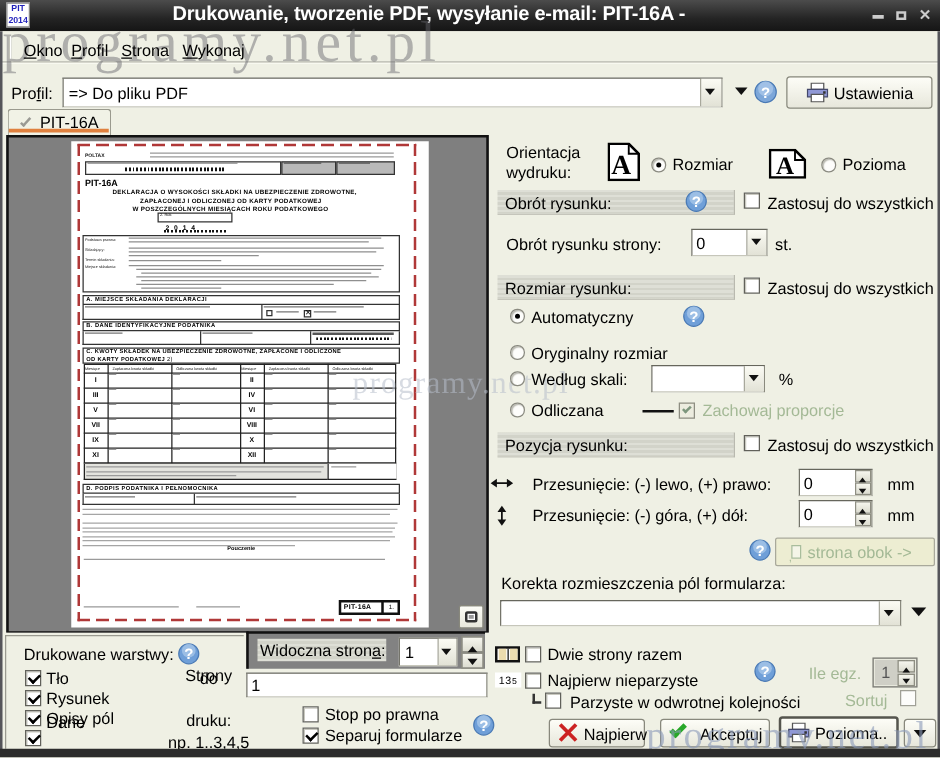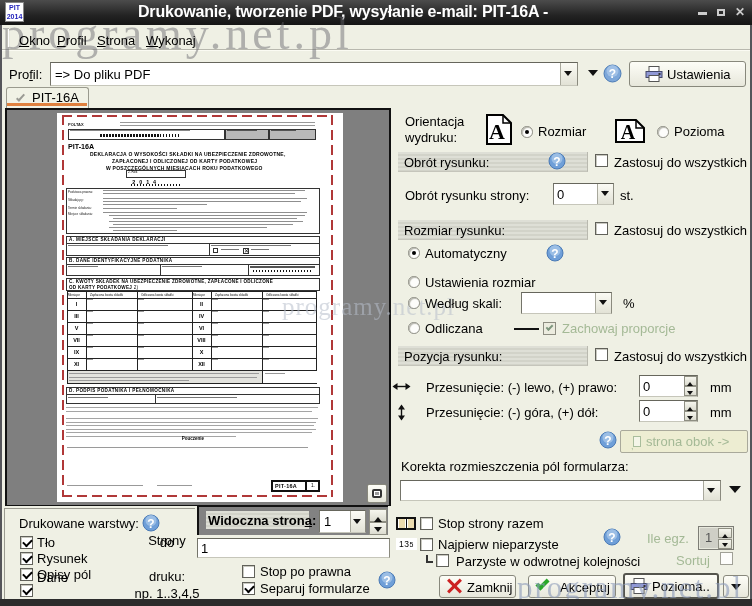--- a/index.html
+++ b/index.html
@@ -287,21 +287,21 @@
 <div class="a lbl" style="left:404px;top:223px;">Rozmiar rysunku:</div>
 <div class="a cb" style="left:595px;top:222px;"></div>
 <div class="a lbl" style="left:614px;top:223px;">Zastosuj do wszystkich</div>
 
 <div class="a radio rsel" style="left:408px;top:247px;"></div>
 <div class="a lbl" style="left:425px;top:246px;">Automatyczny</div>
 <svg class="a hlp" style="left:546px;top:244px;" width="18" height="18">
     <use href="#helpicon"></use>
   </svg>
 <div class="a radio" style="left:408px;top:276px;"></div>
-<div class="a lbl" style="left:425px;top:275px;">Ustawienia rozmiar</div>
+<div class="a lbl" style="left:425px;top:275px;">Oryginalny rozmiar</div>
 <div class="a radio" style="left:408px;top:297px;"></div>
 <div class="a lbl" style="left:425px;top:296px;">Według skali:</div>
 <div class="a field" style="left:521px;top:292px;width:91px;height:22px;"></div>
 <div class="a cbtn" style="left:595px;top:293px;width:16px;height:20px;"></div>
 <div class="a dar" style="left:599px;top:300px;"></div>
 <div class="a lbl" style="left:623px;top:296px;">%</div>
 <div class="a radio" style="left:408px;top:322px;"></div>
 <div class="a lbl" style="left:425px;top:321px;">Odliczana</div>
 <div class="a" style="left:514px;top:328px;width:25px;height:2px;background:#111;"></div>
 <div class="a" style="left:543px;top:322px;width:13px;height:13px;background:#ececdf;border:1px solid #8d8d81;"></div>
@@ -367,21 +367,21 @@
 <div class="a lbl" style="left:37px;top:567px;">Opisy pól</div>
 <div class="a cb ck" style="left:20px;top:584px;"></div>
 <div class="a lbl" style="left:37px;top:570px;">Dane</div>
 <div class="a lbl" style="left:137px;top:533px;width:60px;text-align:center;">Strony</div>
 <div class="a lbl" style="left:137px;top:535px;width:60px;text-align:center;">do</div>
 <div class="a lbl" style="left:137px;top:569px;width:60px;text-align:center;">druku:</div>
 <div class="a lbl" style="left:132px;top:586px;width:70px;text-align:center;">np. 1..3,4,5</div>
 
 <div class="a" style="left:197px;top:505px;width:191px;height:30px;background:#828282;border-left:2px solid #111;border-top:2px solid #111;"></div>
 <div class="a bar" style="left:206px;top:511px;width:103px;height:18px;border:none;"></div>
-<div class="a lbl" style="left:208px;top:513px;font-weight:bold;">Widoczna stron<u>a</u>:</div>
+<div class="a lbl" style="left:208px;top:513px;">Widoczna stron<u>a</u>:</div>
 <div class="a field" style="left:319px;top:510px;width:47px;height:23px;"></div>
 <div class="a" style="left:324px;top:514px;font-size:13px;">1</div>
 <div class="a cbtn" style="left:350px;top:511px;width:15px;height:21px;"></div>
 <div class="a dar" style="left:353px;top:519px;"></div>
 <div class="a spin" style="left:369px;top:509px;width:18px;height:13px;"></div>
 <div class="a tup" style="left:374px;top:513px;border-width:4px;border-bottom-width:5px;"></div>
 <div class="a spin" style="left:369px;top:522px;width:18px;height:13px;"></div>
 <div class="a tdn" style="left:374px;top:527px;border-width:4px;border-top-width:5px;"></div>
 <div class="a field" style="left:197px;top:538px;width:193px;height:20px;"></div>
 <div class="a" style="left:201px;top:541px;font-size:13px;">1</div>
@@ -391,21 +391,21 @@
 <div class="a lbl" style="left:260px;top:581px;">Separuj formularze</div>
 <svg class="a hlp" style="left:378px;top:571px;" width="18" height="18">
     <use href="#helpicon"></use>
   </svg>
 
 <div class="a" style="left:396px;top:517px;width:20px;height:13px;background:#fff;border:2px solid #111;"></div>
 <div class="a" style="left:399px;top:519px;width:6px;height:9px;background:#ecdcae;"></div>
 <div class="a" style="left:406px;top:519px;width:1px;height:9px;background:#111;"></div>
 <div class="a" style="left:408px;top:519px;width:6px;height:9px;background:#ecdcae;"></div>
 <div class="a cb" style="left:420px;top:517px;"></div>
-<div class="a lbl" style="left:438px;top:516px;">Stop strony razem</div>
+<div class="a lbl" style="left:438px;top:516px;">Dwie strony razem</div>
 <div class="a" style="left:396px;top:538px;width:21px;height:12px;background:#fff;font-size:8.5px;line-height:12px;text-align:center;letter-spacing:0.5px;">13<span style="font-size:7px">5</span></div>
 <div class="a cb" style="left:420px;top:538px;"></div>
 <div class="a lbl" style="left:438px;top:537px;">Najpierw nieparzyste</div>
 <div class="a" style="left:426px;top:555px;width:7px;height:8px;border-left:2px solid #333;border-bottom:2px solid #333;"></div>
 <div class="a cb" style="left:436px;top:554px;"></div>
 <div class="a lbl" style="left:456px;top:554px;">Parzyste w odwrotnej kolejności</div>
 <svg class="a hlp" style="left:603px;top:528px;" width="18" height="18">
     <use href="#helpicon"></use>
   </svg>
 <div class="a grn" style="left:647px;top:531px;">Ile egz.</div>
@@ -416,21 +416,21 @@
 <div class="a spin" style="left:718px;top:539px;width:14px;height:10px;"></div>
 <div class="a tdn" style="left:722px;top:543px;border-width:3px;border-top-width:4px;"></div>
 <div class="a grn" style="left:676px;top:553px;">Sortuj</div>
 <div class="a" style="left:720px;top:552px;width:13px;height:13px;background:#fdfdfb;border:1px solid #a0a096;"></div>
 
 <div class="a btn" style="left:439px;top:575px;width:77px;height:23px;"></div>
 <div class="a" style="left:447px;top:578px;width:16px;height:16px;">
 <div style="position:absolute;left:6px;top:-1px;width:3px;height:18px;background:#c22;transform:rotate(45deg);"></div>
 <div style="position:absolute;left:6px;top:-1px;width:3px;height:18px;background:#c22;transform:rotate(-45deg);"></div>
   </div>
-<div class="a lbl" style="left:467px;top:580px;">Zamknij</div>
+<div class="a lbl" style="left:467px;top:580px;">Najpierw</div>
 <div class="a btn" style="left:528px;top:575px;width:88px;height:23px;"></div>
 <div class="a" style="left:536px;top:580px;width:13px;height:7px;border-left:4px solid #28a828;border-bottom:4px solid #28a828;transform:rotate(-45deg);"></div>
 <div class="a lbl" style="left:560px;top:580px;">Akceptuj</div>
 <div class="a btn" style="left:623px;top:573px;width:96px;height:26px;border:2px solid #55554e;"></div>
 <svg class="a" style="left:630px;top:578px;" width="18" height="16" viewBox="0 0 18 16">
     <rect x="4" y="0.5" width="10" height="5" fill="#fff" stroke="#555"></rect>
     <rect x="1" y="5.5" width="16" height="6" fill="#9098d6" stroke="#44486a"></rect>
     <rect x="4" y="9.5" width="10" height="6" fill="#fff" stroke="#555"></rect>
     <rect x="13.5" y="7" width="2" height="2" fill="#333"></rect>
   </svg>

